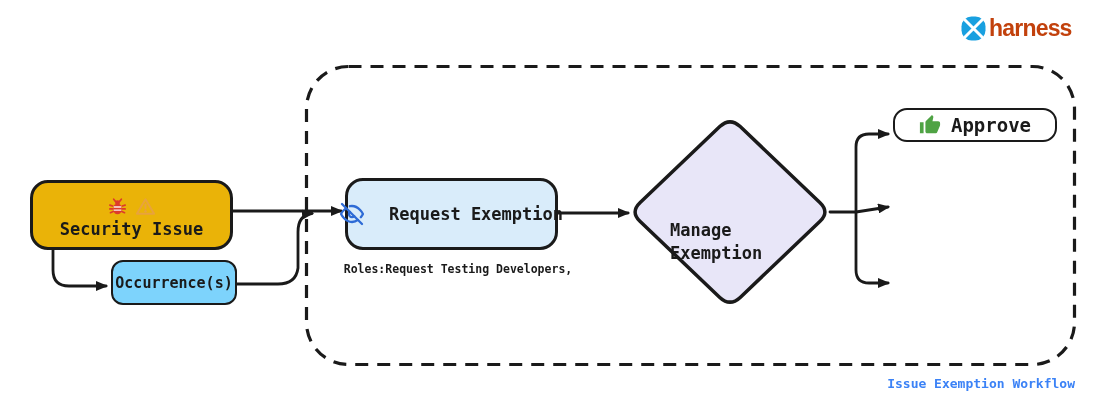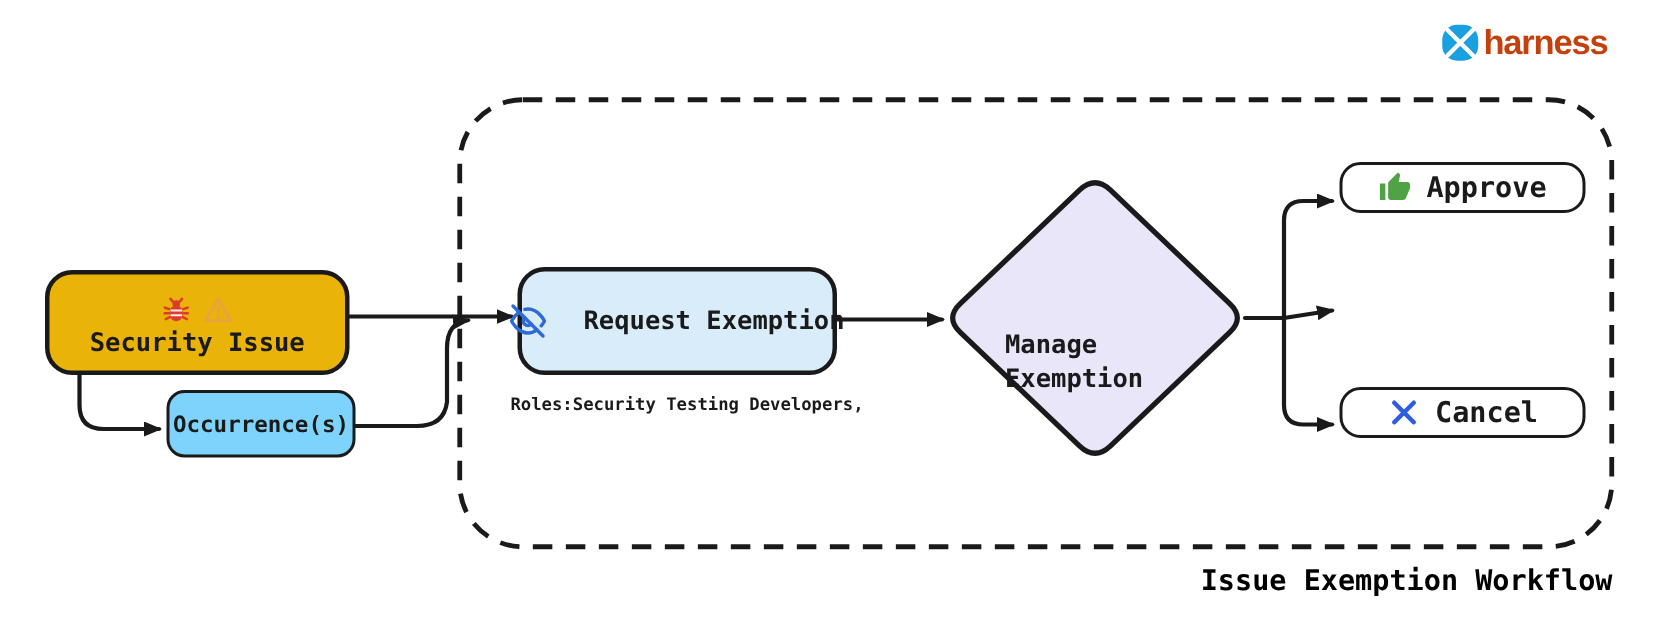--- a/index.html
+++ b/index.html
@@ -52,21 +52,21 @@
     background:#ffffff; border:2.5px solid #1a1a1a; border-radius:14px;
     gap:10px;
   }
   .action .node-label { font-size:19px; }
   .approve { top:108px; }
   .reject  { top:182px; }
   .cancel  { top:258px; }
 
   .workflow-title {
     position:absolute; left:780px; top:376px; width:295px; text-align:right;
-    font-size:19px; font-weight:bold; color:#000000; z-index:2;
+    font-size:13px; font-weight:bold; color:#3b82f6; z-index:2;
   }
   svg { display:block; }
 </style>
 </head>
 <body>
 
 <div class="canvas">
 
   <svg class="layer" width="1103" height="418" viewBox="0 0 1103 418">
     <defs>
@@ -140,39 +140,31 @@
     <span>
       <svg width="24" height="24" viewBox="0 0 24 24" fill="none" stroke="#2e6bd6" stroke-width="2.3" stroke-linecap="round" stroke-linejoin="round">
         <path d="M17.94 17.94A10.07 10.07 0 0 1 12 20c-7 0-11-8-11-8a18.45 18.45 0 0 1 5.06-5.94M9.9 4.24A9.12 9.12 0 0 1 12 4c7 0 11 8 11 8a18.5 18.5 0 0 1-2.16 3.19m-6.72-1.07a3 3 0 1 1-4.24-4.24"></path>
         <line x1="2" y1="2" x2="22" y2="22"></line>
       </svg>
     </span>
     <div class="node-label">Request Exemption</div>
   </div>
 
   <div class="note note-request">
-    <div>Roles:Security Testing Developers,</div>
+    <div>Roles:Request Testing Developers,</div>
   </div>
 
   <div class="diamond-label">Manage Exemption</div>
 
   <div class="node action approve">
     <span>
       <svg width="22" height="22" viewBox="0 0 24 24" fill="#4fa344">
         <path d="M1 21h4V9H1v12zm22-11c0-1.1-.9-2-2-2h-6.31l.95-4.57.03-.32c0-.41-.17-.79-.44-1.06L14.17 1 7.58 7.59C7.22 7.95 7 8.45 7 9v10c0 1.1.9 2 2 2h9c.83 0 1.54-.5 1.84-1.22l3.02-7.05c.09-.23.14-.47.14-.73v-2z"></path>
       </svg>
     </span>
     <div class="node-label">Approve</div>
   </div>
 
 
-  <div class="node action cancel">
-    <span>
-      <svg width="22" height="22" viewBox="0 0 22 22">
-        <path d="M4.5 4.5 L17.5 17.5 M17.5 4.5 L4.5 17.5" stroke="#2d5ce0" stroke-width="3" stroke-linecap="round"></path>
-      </svg>
-    </span>
-    <div class="node-label">Cancel</div>
-  </div>
 
   <div class="workflow-title">Issue Exemption Workflow</div>
 
 </div>
 
 </body></html>

